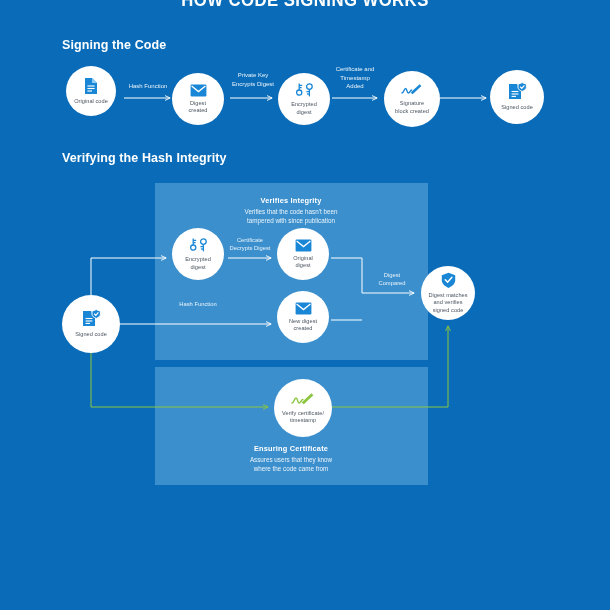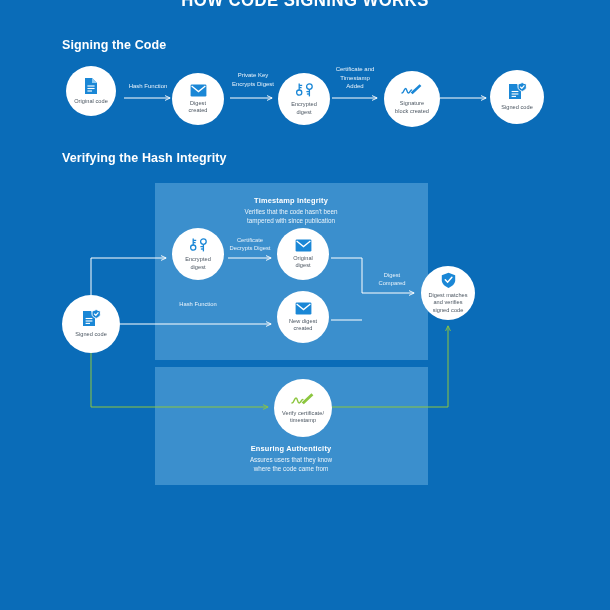--- a/index.html
+++ b/index.html
@@ -238,29 +238,29 @@
           <line x1="4.6" y1="14.4" x2="9" y2="14.4"></line>
         </g>
         <path d="M15.2 0.6 L19.4 2.2 V5.2 C19.4 7.2 17.4 8.6 15.2 9.4 C13 8.6 11 7.2 11 5.2 V2.2 Z" fill="#1a87d6" stroke="#ffffff" stroke-width="1"></path>
         <path d="M13.2 4.8 L14.8 6.3 L17.4 3.3" fill="none" stroke="#ffffff" stroke-width="1.2"></path>
       </svg>
     </span>
     <span class="nlabel">Signed code</span>
   </div>
 
   <div class="panel-caption" id="cap-integrity">
-    <div class="cap-title">Timestamp Integrity</div>
+    <div class="cap-title">Verifies Integrity</div>
     <div class="cap-sub">
       <span>Verifies that the code hasn't been</span><br>
       <span>tampered with since publication</span>
     </div>
   </div>
 
   <div class="panel-caption" id="cap-authenticity">
-    <div class="cap-title">Ensuring Authenticity</div>
+    <div class="cap-title">Ensuring Certificate</div>
     <div class="cap-sub">
       <span>Assures users that they know</span><br>
       <span>where the code came from</span>
     </div>
   </div>
 
   <div class="edge-label sm" style="left:224px;top:236px;width:52px;">
     <span>Certificate</span><br>
     <span>Decrypts Digest</span>
   </div>

